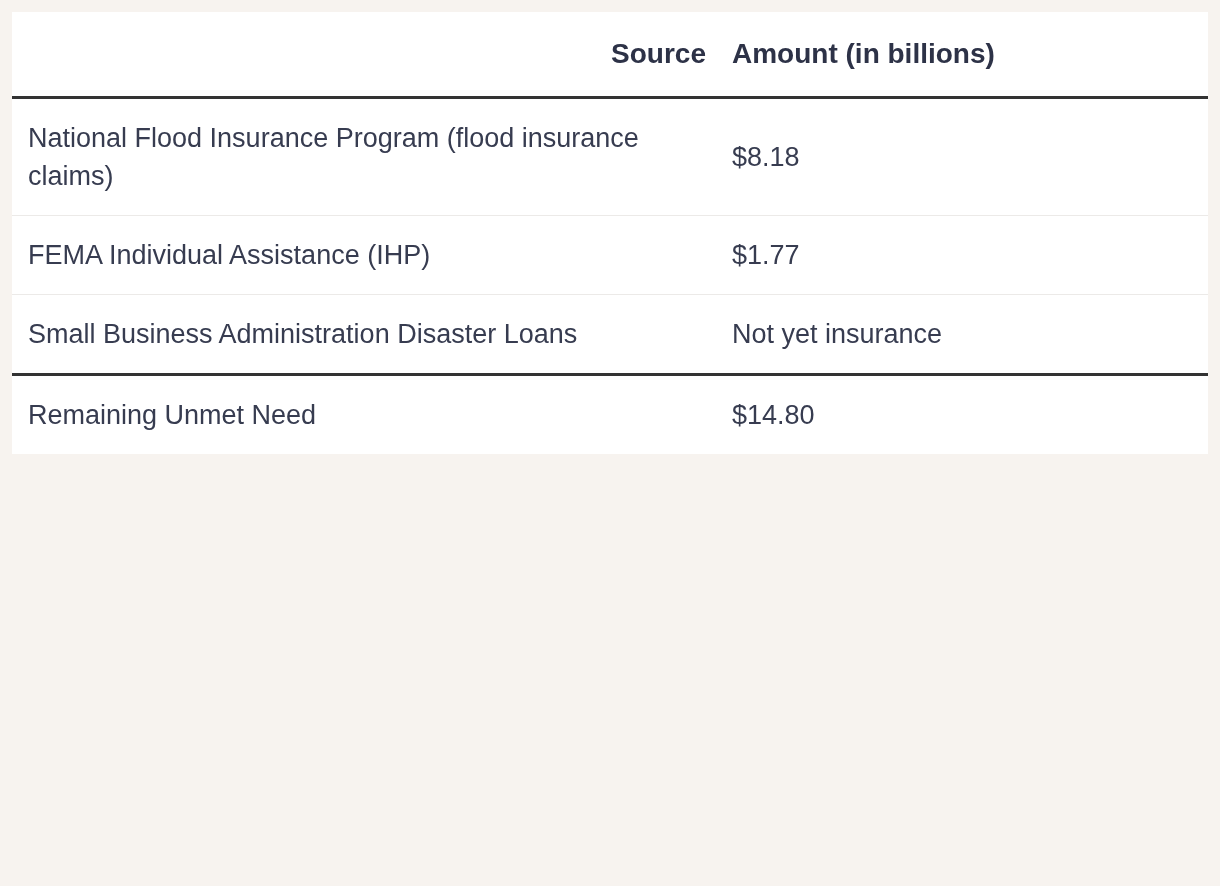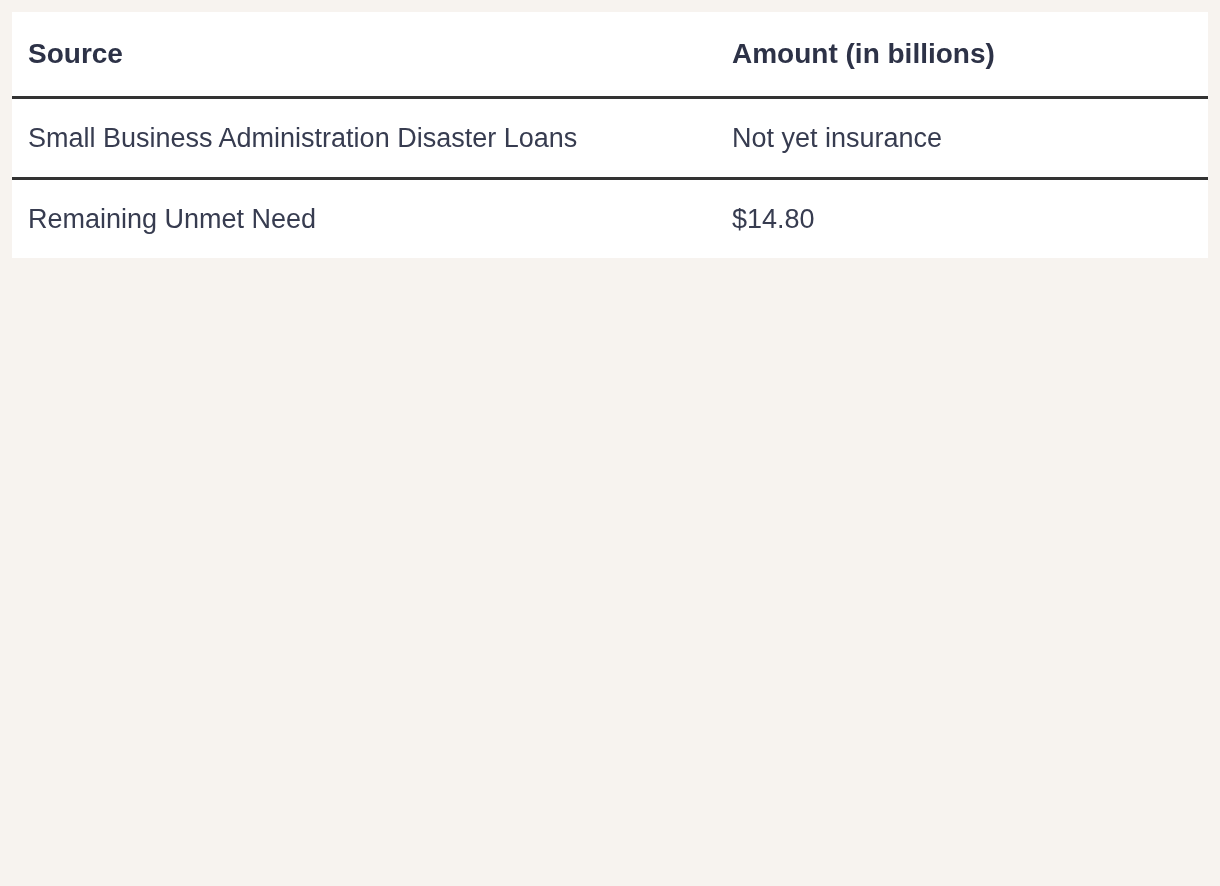--- a/index.html
+++ b/index.html
@@ -35,21 +35,21 @@
   thead th {
     text-align: left;
     vertical-align: middle;
     font-size: 28px;
     font-weight: 700;
     color: var(--text-bold);
     padding: 23px 10px 23px 16px;
     line-height: 38px;
     border-bottom: 3px solid var(--heavy-border);
   }
-  th.col-source { width: 704px; }
+  th.col-source { width: 704px; text-align: right; }
   tbody td {
     text-align: left;
     vertical-align: middle;
     font-size: 27px;
     font-weight: 400;
     color: var(--text);
     line-height: 38px;
     padding: 20px 10px 20px 16px;
     border-top: 1px solid var(--row-divider);
   }
@@ -68,20 +68,28 @@
 <body>
 
 <table class="funding-table">
   <thead>
     <tr>
       <th class="col-source">Source</th>
       <th class="col-amount">Amount (in billions)</th>
     </tr>
   </thead>
   <tbody id="table-body">
+      <tr>
+        <td>National Flood Insurance Program (flood insurance claims)</td>
+        <td>$8.18</td>
+      </tr>
+      <tr>
+        <td>FEMA Individual Assistance (IHP)</td>
+        <td>$1.77</td>
+      </tr>
       <tr class="section-end">
         <td>Small Business Administration Disaster Loans</td>
         <td>Not yet insurance</td>
       </tr>
       <tr>
         <td>Remaining Unmet Need</td>
         <td>$14.80</td>
       </tr>
     </tbody>
 </table>

